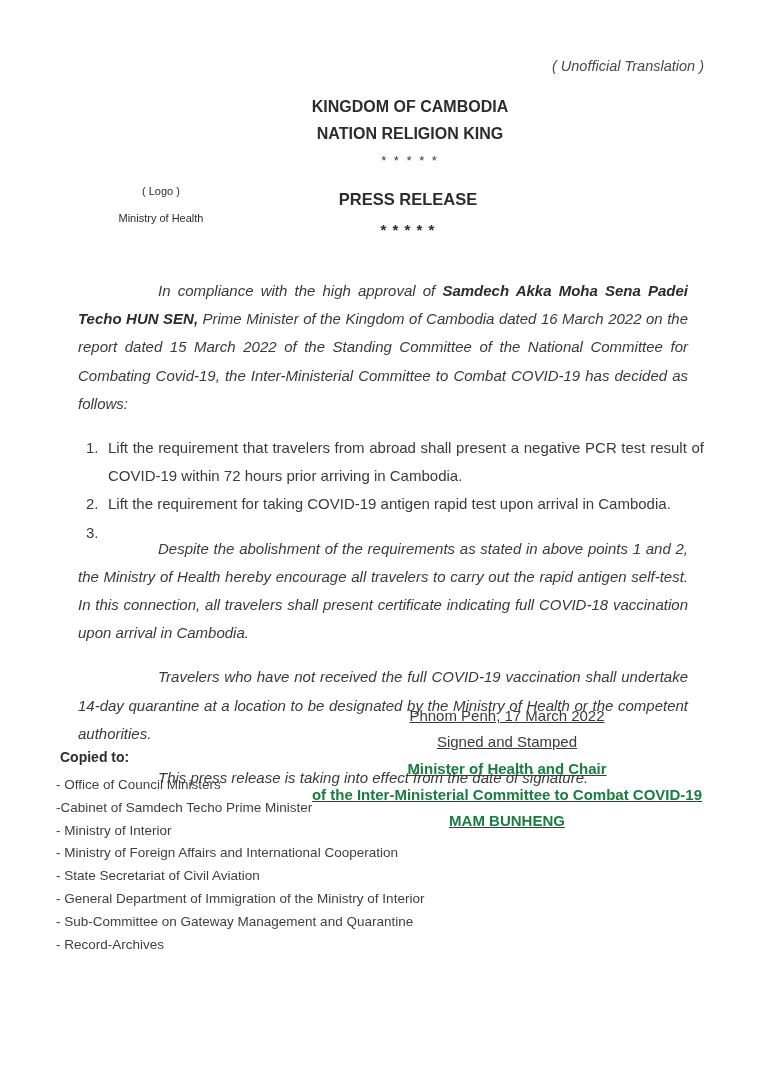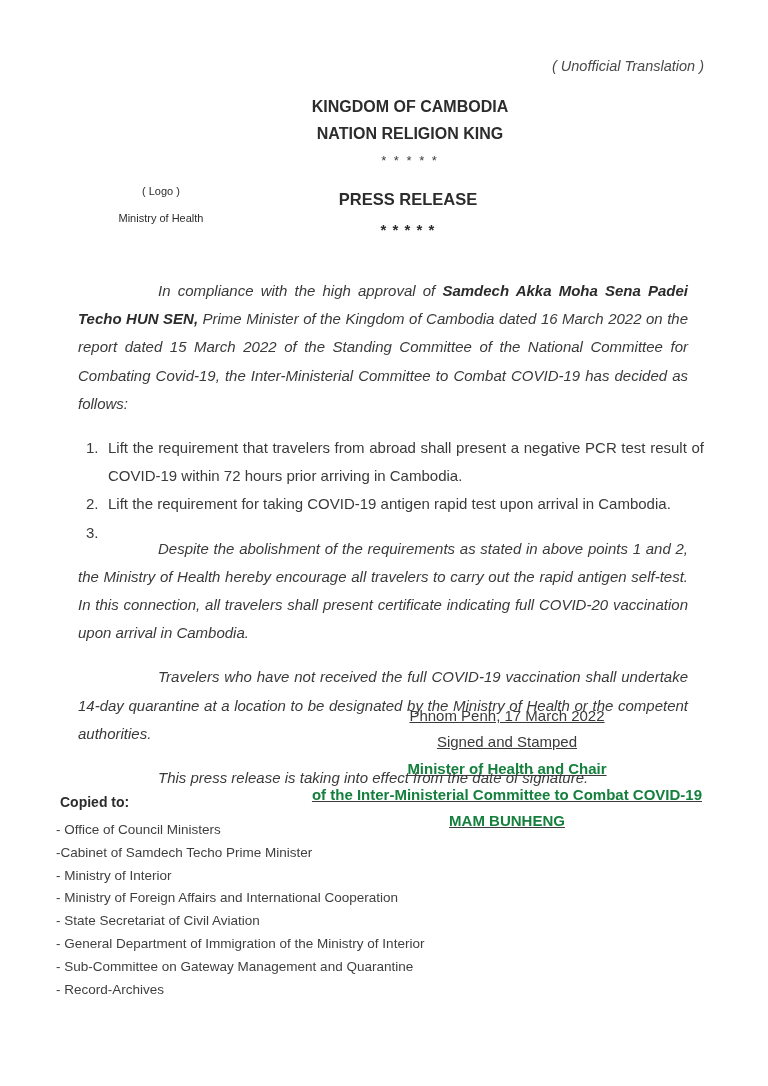--- a/index.html
+++ b/index.html
@@ -125,21 +125,21 @@
     text-decoration: underline;
   }
   .signature .bold {
     font-weight: 700;
     color: #15803d;
   }
 
   
   .copied {
     position: absolute;
-    top: 794px;
+    top: 749px;
     left: 56px;
     font-size: 13.5px;
     color: #3f3f3f;
   }
   .copied-label {
     font-weight: 700;
     font-size: 14px;
     color: #2c2c2c;
     margin-bottom: 9px;
     padding-left: 4px;
@@ -180,21 +180,21 @@
       </div>
       <div class="li">
         <span class="num">2.</span>
         <span>Lift the requirement for taking COVID-19 antigen rapid test upon arrival in Cambodia.</span>
       </div>
       <div class="li">
         <span class="num">3.</span>
       </div>
     </div>
 
-    <p class="para indent">Despite the abolishment of the requirements as stated in above points 1 and 2, the Ministry of Health hereby encourage all travelers to carry out the rapid antigen self-test. In this connection, all travelers shall present certificate indicating full COVID-20 vaccination upon arrival in Cambodia.</p>
+    <p class="para indent">Despite the abolishment of the requirements as stated in above points 1 and 2, the Ministry of Health hereby encourage all travelers to carry out the rapid antigen self-test. In this connection, all travelers shall present certificate indicating full COVID-18 vaccination upon arrival in Cambodia.</p>
     <p class="para indent">Travelers who have not received the full COVID-19 vaccination shall undertake 14-day quarantine at a location to be designated by the Ministry of Health or the competent authorities.</p>
     <p class="para indent">This press release is taking into effect from the date of signature.</p>
   </div>
 
   <div class="signature">
     <div>Phnom Penh, 17 March 2022</div>
     <div>Signed and Stamped</div>
     <div class="bold">Minister of Health and Chair</div>
     <div class="bold">of the Inter-Ministerial Committee to Combat COVID-19</div>
     <div class="bold">MAM BUNHENG</div>

